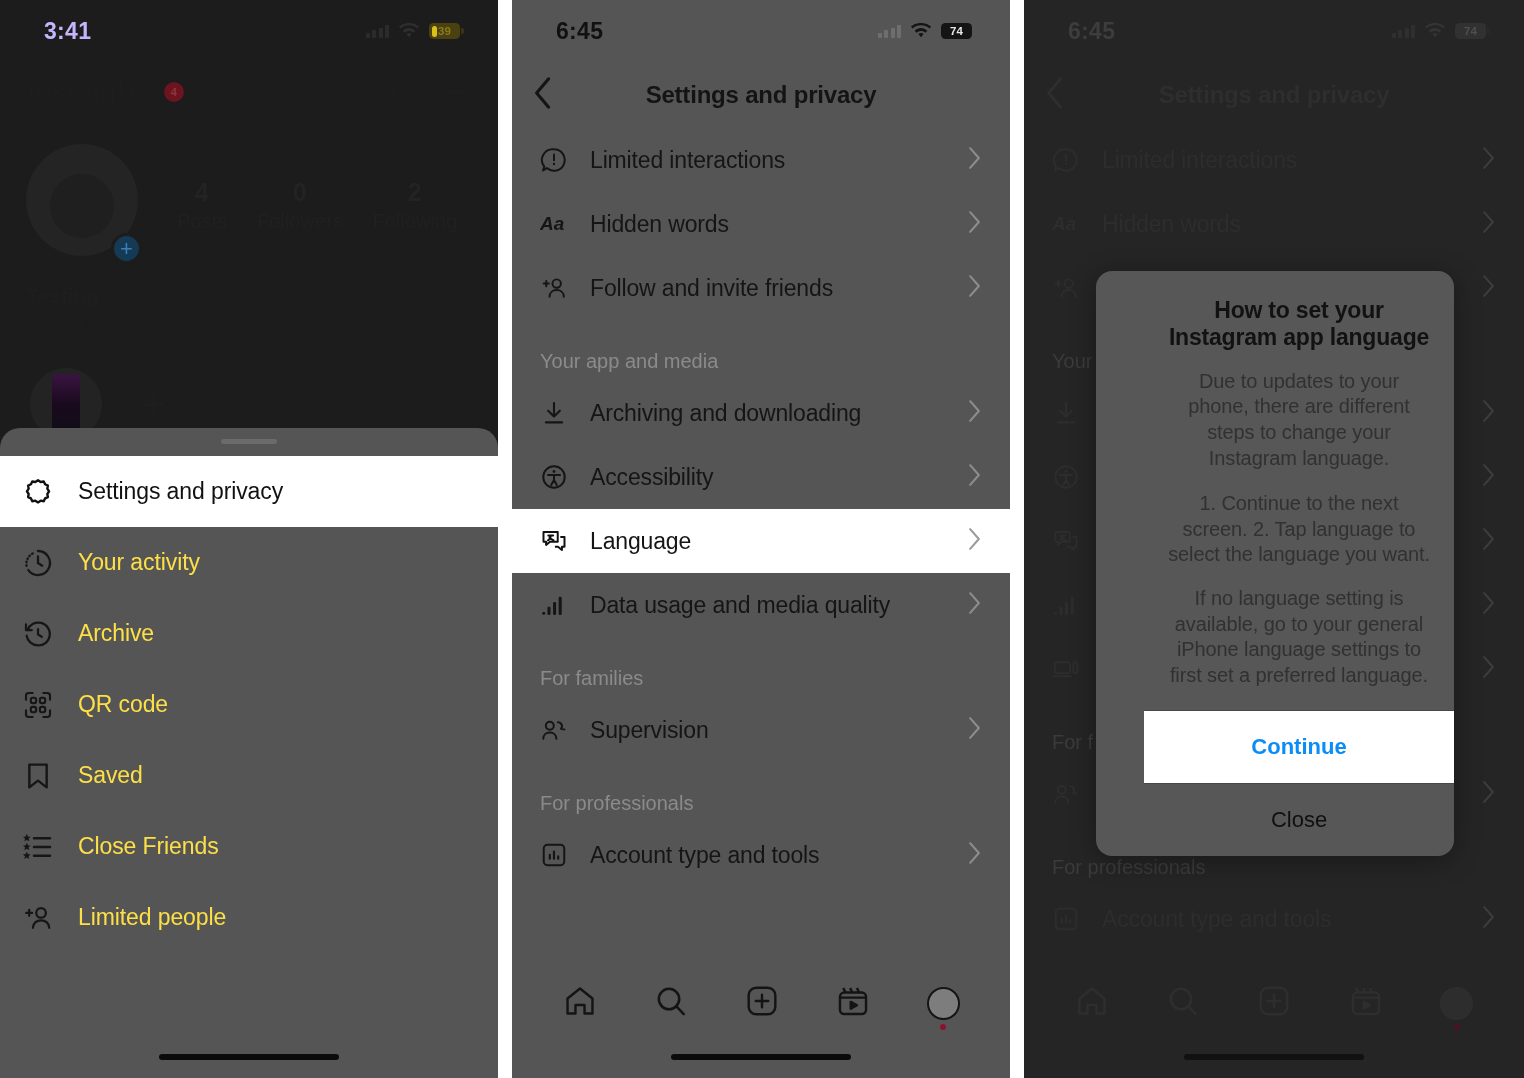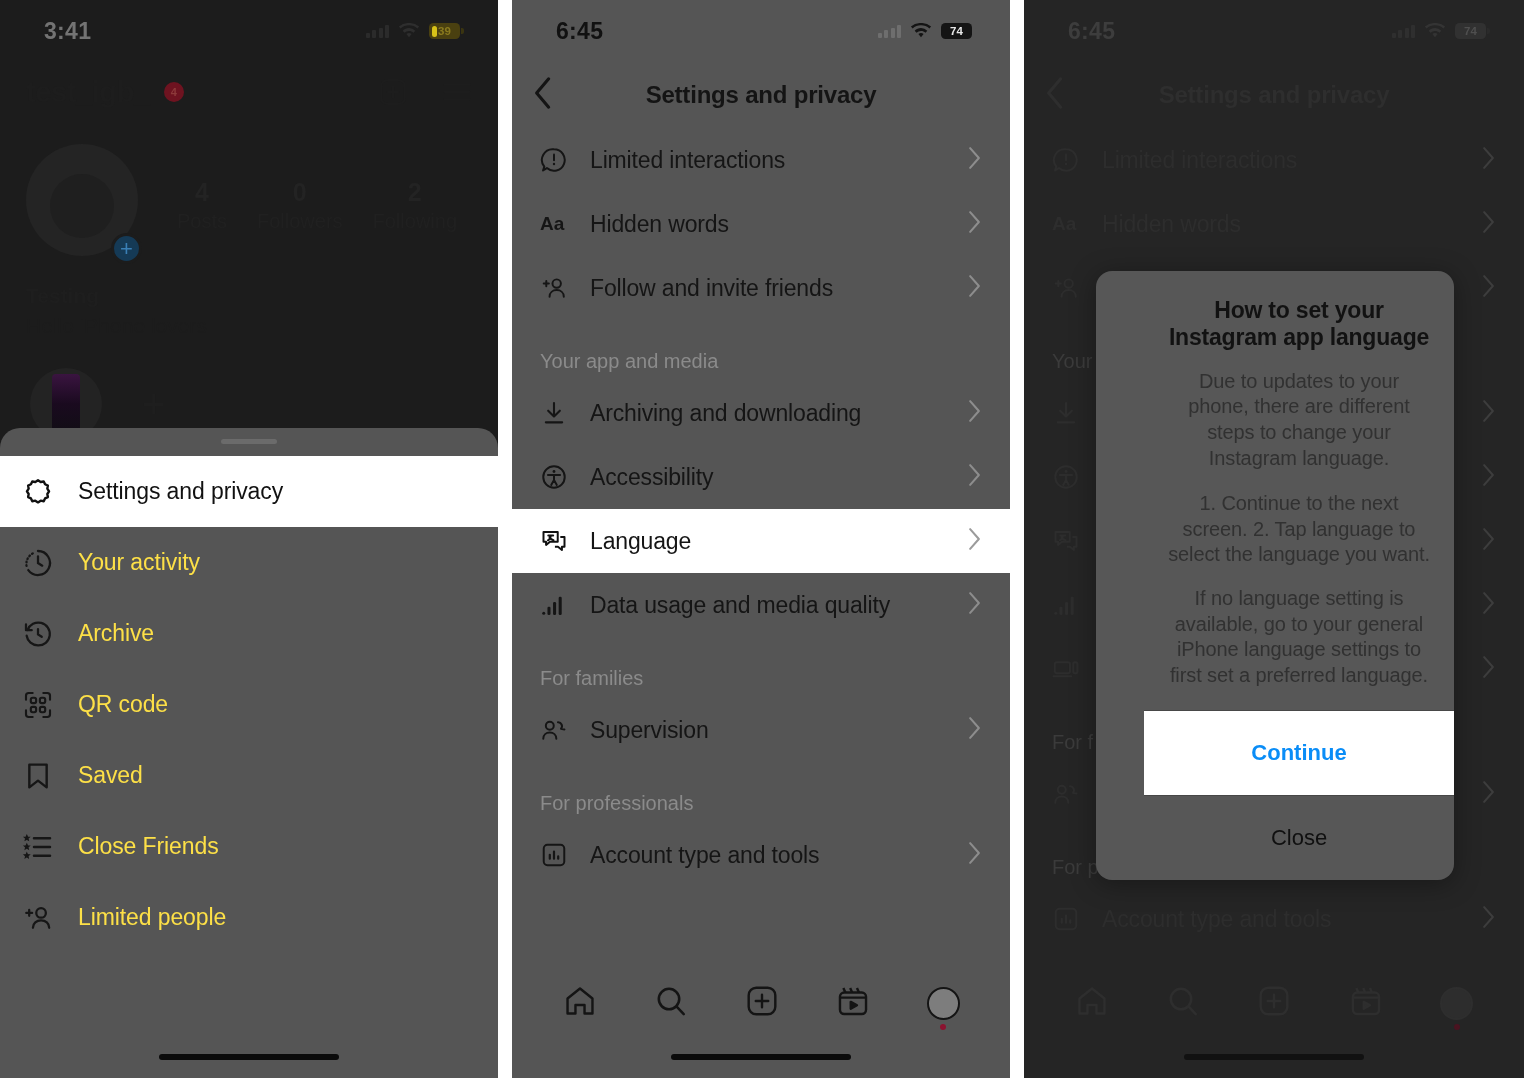--- a/index.html
+++ b/index.html
@@ -53,21 +53,21 @@
     position: relative;
     display: flex; align-items: center; justify-content: center;
     font-size: 11.5px; font-weight: 700;
   }
   .sb-batt::after {
     content:''; position:absolute; right:-4px; top:5px;
     width:2.6px; height:6px; border-radius:0 2px 2px 0;
   }
 
   
-  #panel-1 .sb-time { color: #737373; }
+  #panel-1 .sb-time { color: #c4b5fd; }
   #panel-1 .sb-cell i { background: #2b2b2b; }
   #panel-1 .sb-wifi path { fill: #2e2e2e; }
   #panel-1 .sb-batt { background: #4a4010; color: #8a7a1e; }
   #panel-1 .sb-batt::after { background: #3a3410; }
   #panel-1 .sb-batt .lowbar {
     position:absolute; left:2.5px; top:2.5px; bottom:2.5px;
     width: 5px; background:#d8c218; border-radius:2.5px;
   }
 
   
@@ -180,21 +180,21 @@
   }
   #panel-2 .nav-title { color: #141414; }
   #panel-3 .nav-title { color: #2e2e2e; }
 
   .set-list { padding-bottom: 4px; }
   .set-row {
     display: flex; align-items: center;
     height: 64px; padding: 0 28px 0 28px;
   }
   .set-row.active { background:#ffffff; }
-  .set-ic { width: 50px; display:flex; align-items:center; }
+  .set-ic { width: 50px; display:flex; align-items:center;font-style:italic; }
   .set-lbl { font-size: 23px; letter-spacing: -0.15px; }
   .set-chev { margin-left:auto; }
   .set-head {
     font-size: 20px; padding: 30px 28px 8px;
   }
   #panel-2 .set-lbl { color: #151515; }
   #panel-2 .set-head { color: #8b8b8b; }
   #panel-3 .set-lbl { color: #2d2d2d; }
   #panel-3 .set-head { color: #3b3b3b; }
   .set-row.active .set-lbl { color:#111; }
@@ -230,21 +230,21 @@
     font-size: 23px; font-weight: 700; color: #121212;
     line-height: 1.17; letter-spacing: -0.2px;
   }
   .dlg-p {
     font-size: 20px; color: #313131; line-height: 1.28;
     margin-top: 18px; letter-spacing: -0.1px;
   }
   .dlg-p.steps { margin-top: 20px; }
   .dlg-sep { height: 1px; background: rgba(0,0,0,.18); }
   .dlg-btn {
-    height: 84px; display:flex; align-items:center; justify-content:center;
+    height: 72px; display:flex; align-items:center; justify-content:center;
     font-size: 22px;
   }
   .dlg-btn.primary { background:#ffffff; color:#0a8df7; font-weight:700; }
   .dlg-btn.secondary { color:#101010; }
 
   .home-ind-l { position:absolute; left:50%; transform:translateX(-50%); bottom:18px;
     width: 180px; height: 6px; border-radius: 4px; }
   #panel-2 .home-ind-l { background:#0b0b0b; }
   #panel-3 .home-ind-l { background:#111111; }
 </style>

